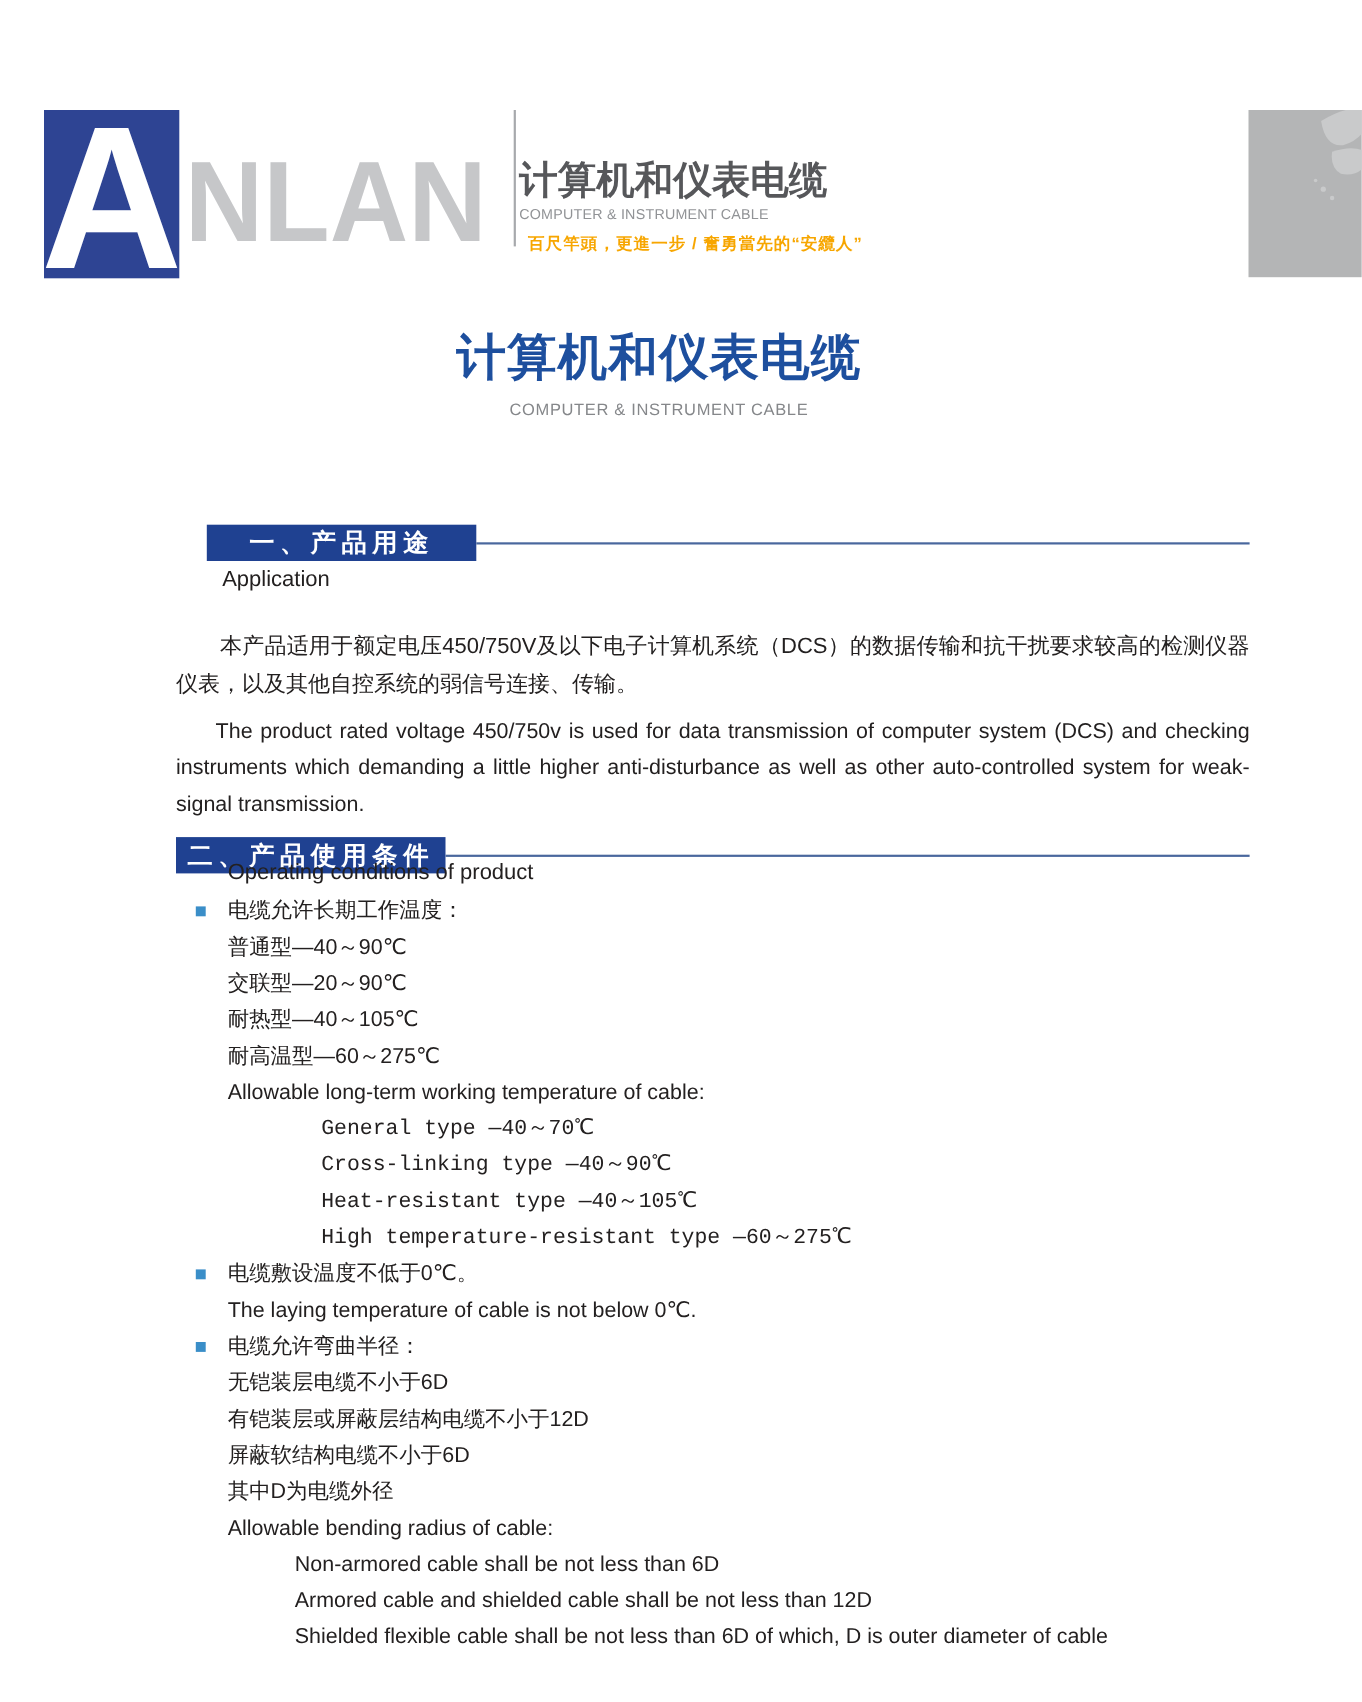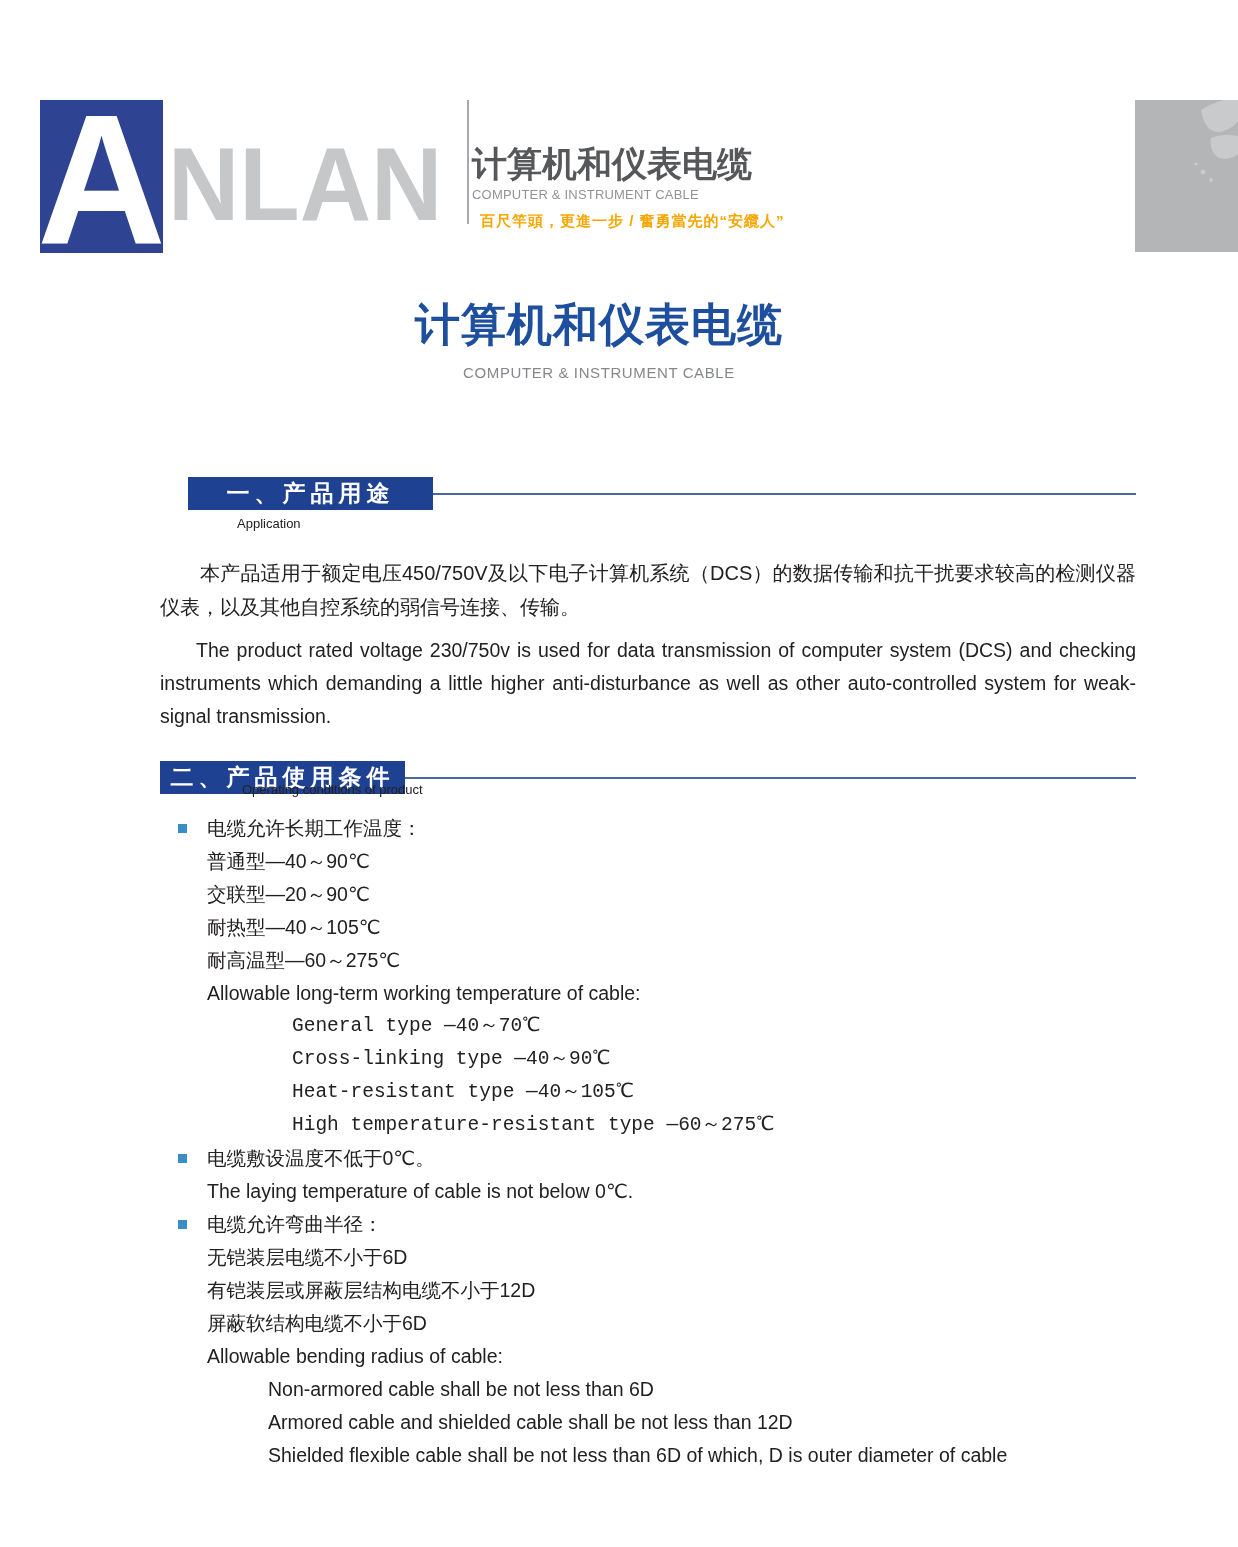--- a/index.html
+++ b/index.html
@@ -50,26 +50,26 @@
   
   .sec-row{position:absolute;left:160px;width:976px;height:33px;display:flex;align-items:center;}
   .sec-row.s1{top:477px;padding-left:28px;}
   .sec-row.s2{top:745px;margin-top:16px;}
   .sec-box{
     flex:none;width:245px;height:33px;background:var(--brand-navy);color:#ffffff;
     font-size:23px;font-weight:bold;letter-spacing:5px;
     display:flex;align-items:center;justify-content:center;white-space:nowrap;
   }
   .sec-line{flex:1;height:2px;background:var(--rule-blue);}
-  .sec-sub{position:absolute;font-size:13px;color:var(--ink);margin-left:35px;}
+  .sec-sub{position:absolute;font-size:20px;color:var(--ink);}
   .sub1{left:202px;top:516px;}
   .sub2{left:207px;top:782px;}
 
   
-  .para-block{position:absolute;left:160px;top:557px;width:976px;}
+  .para-block{position:absolute;left:160px;top:572px;width:976px;}
   .p-cn{font-size:20px;line-height:33.5px;text-align:justify;text-indent:40px;color:var(--ink);}
   .p-en{font-size:19.5px;line-height:33px;text-align:justify;text-indent:36px;color:var(--ink);margin-top:10px;}
 
   
   .cond-list{position:absolute;left:160px;top:812px;width:976px;font-size:19.5px;line-height:33px;color:var(--ink);}
   .line{min-height:33px;}
   .li-first{position:relative;padding-left:47px;}
   .li-sub{padding-left:47px;}
   .li-deep{padding-left:132px;font-family:Liberation Mono, monospace;}
   .li-mid{padding-left:108px;}
@@ -108,21 +108,21 @@
 <div class="sec-row s1">
   <div class="sec-box">
     <span>一、产品用途</span>
   </div>
   <div class="sec-line"></div>
 </div>
 <div class="sec-sub sub1">Application</div>
 
 <div class="para-block">
   <p class="p-cn">本产品适用于额定电压450/750V及以下电子计算机系统（DCS）的数据传输和抗干扰要求较高的检测仪器仪表，以及其他自控系统的弱信号连接、传输。</p>
-  <p class="p-en">The product rated voltage 230/750v is used for data transmission of computer system (DCS) and checking instruments which demanding a little higher anti-disturbance as well as other auto-controlled system for weak-signal transmission.</p>
+  <p class="p-en">The product rated voltage 450/750v is used for data transmission of computer system (DCS) and checking instruments which demanding a little higher anti-disturbance as well as other auto-controlled system for weak-signal transmission.</p>
 </div>
 
 <div class="sec-row s2">
   <div class="sec-box">
     <span>二、产品使用条件</span>
   </div>
   <div class="sec-line"></div>
 </div>
 <div class="sec-sub sub2">Operating conditions of product</div>
 
@@ -136,17 +136,18 @@
     <div class="line li-sub li-deep">General type —40～70℃</div>
     <div class="line li-sub li-deep">Cross-linking type —40～90℃</div>
     <div class="line li-sub li-deep">Heat-resistant type —40～105℃</div>
     <div class="line li-sub li-deep">High temperature-resistant type —60～275℃</div>
     <div class="line li-first"><span class="sq"></span><span>电缆敷设温度不低于0℃。</span></div>
     <div class="line li-sub">The laying temperature of cable is not below 0℃.</div>
     <div class="line li-first"><span class="sq"></span><span>电缆允许弯曲半径：</span></div>
     <div class="line li-sub">无铠装层电缆不小于6D</div>
     <div class="line li-sub">有铠装层或屏蔽层结构电缆不小于12D</div>
     <div class="line li-sub">屏蔽软结构电缆不小于6D</div>
+    <div class="line li-sub">其中D为电缆外径</div>
     <div class="line li-sub">Allowable bending radius of cable:</div>
     <div class="line li-sub li-mid">Non-armored cable shall be not less than 6D</div>
     <div class="line li-sub li-mid">Armored cable and shielded cable shall be not less than 12D</div>
     <div class="line li-sub li-mid">Shielded flexible cable shall be not less than 6D of which, D is outer diameter of cable</div>
   </div>
 
 </body></html>

